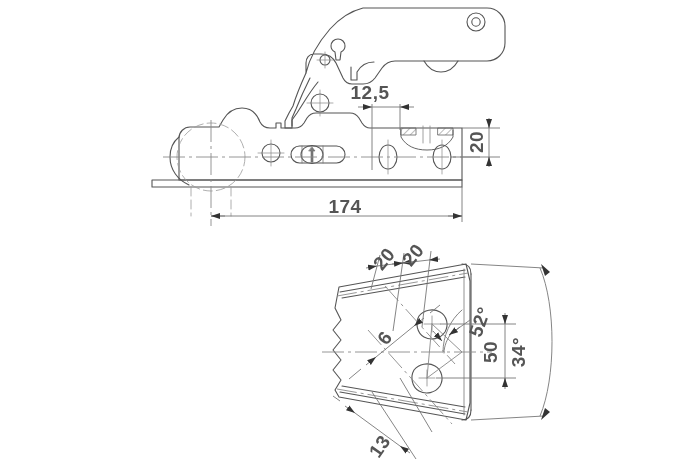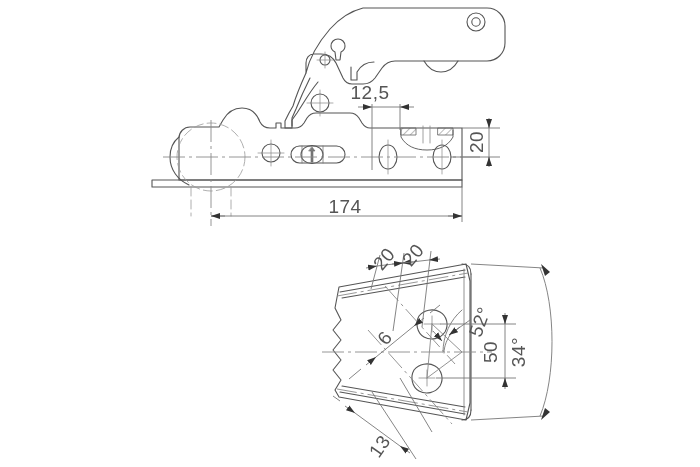--- a/index.html
+++ b/index.html
@@ -10,20 +10,21 @@
   }
   body {
     font-family: "Liberation Sans", sans-serif;
   }
   #sheet {
     position: relative;
     width: 572px;
     height: 467px;
     background: #86efac;
     overflow: hidden;
+    font-weight: bold;
   }
   #sheet svg {
     display: block;
   }
   .dimtext {
     font-family: "Liberation Sans", sans-serif;
     fill: #555555;
     font-size: 19px;
     letter-spacing: 0.5px;
   }

